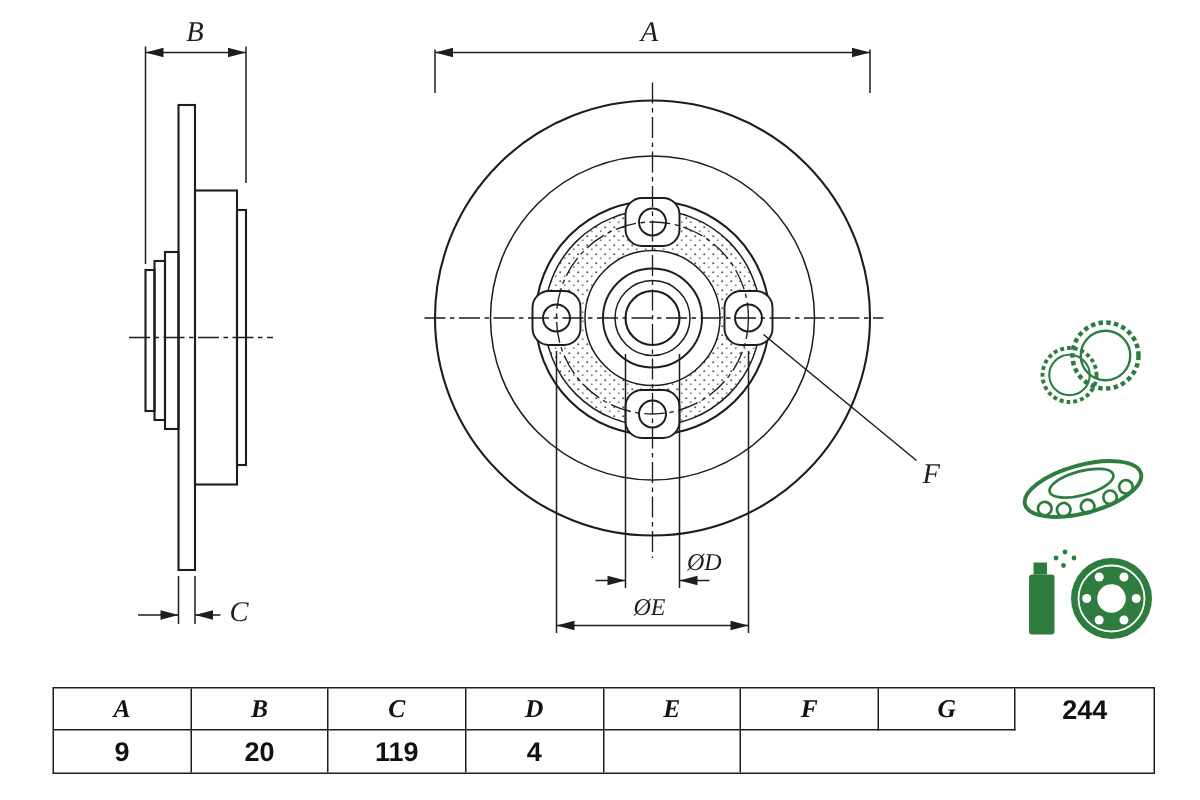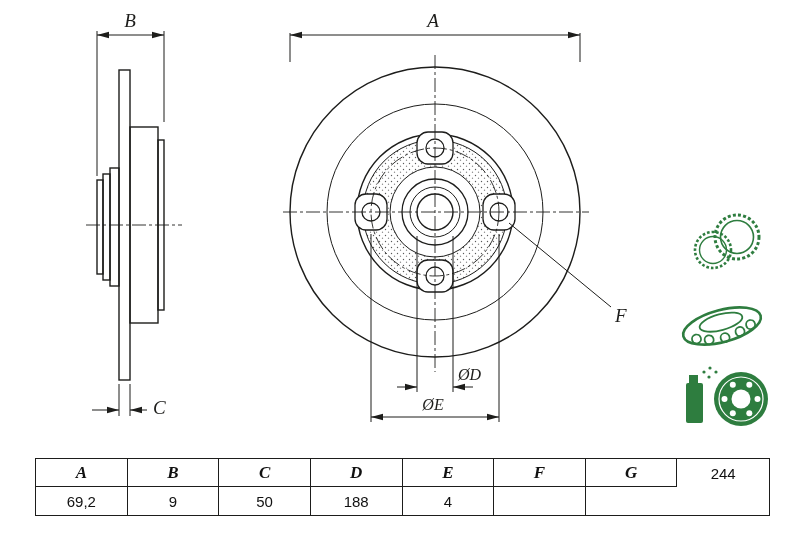--- a/index.html
+++ b/index.html
@@ -17,21 +17,21 @@
   .wfill{ fill:#ffffff; stroke:#1d1d1b; stroke-width:1.3; }
   .lbl  { font-family:"Liberation Serif", serif; font-style:italic; font-size:19px; fill:#1d1d1b; }
   .lbl-s{ font-family:"Liberation Serif", serif; font-style:italic; font-size:16px; fill:#1d1d1b; }
   .grn  { stroke:#2e7d3f; fill:none; }
 
   
   .spec-table { position:absolute; left:35px; top:458px; width:735px; height:58px;
                 border:1.5px solid #1d1d1b; background:#fff;
                 display:grid; grid-template-columns:repeat(8,1fr); grid-template-rows:1fr 1fr; }
   .cell { display:flex; align-items:center; justify-content:center;
-          border-right:1px solid #1d1d1b; font-size:15px; color:#111; }
+          border-right:1px solid #1d1d1b; font-size:18px; color:#111;font-weight:bold; }
   .cell:nth-child(8n) { border-right:none; }
   .head { border-bottom:1px solid #1d1d1b; font-family:"Liberation Serif", serif;
           font-style:italic; font-weight:bold; font-size:17px; }
 </style>
 </head>
 <body>
 
 <div class="screen">
 
   <svg class="drawing" width="800" height="455" viewBox="0 0 800 455" xmlns="http://www.w3.org/2000/svg">
@@ -177,21 +177,20 @@
   <div class="spec-table">
     <div class="cell head">A</div>
     <div class="cell head">B</div>
     <div class="cell head">C</div>
     <div class="cell head">D</div>
     <div class="cell head">E</div>
     <div class="cell head">F</div>
     <div class="cell head">G</div>
 
     <div class="cell">244</div>
-    <div class="cell">69,2</div>
     <div class="cell">9</div>
-    <div class="cell">50</div>
-    <div class="cell">188</div>
+    <div class="cell">20</div>
+    <div class="cell">119</div>
     <div class="cell">4</div>
     <div class="cell"></div>
   </div>
 
 </div>
 
 </body></html>

